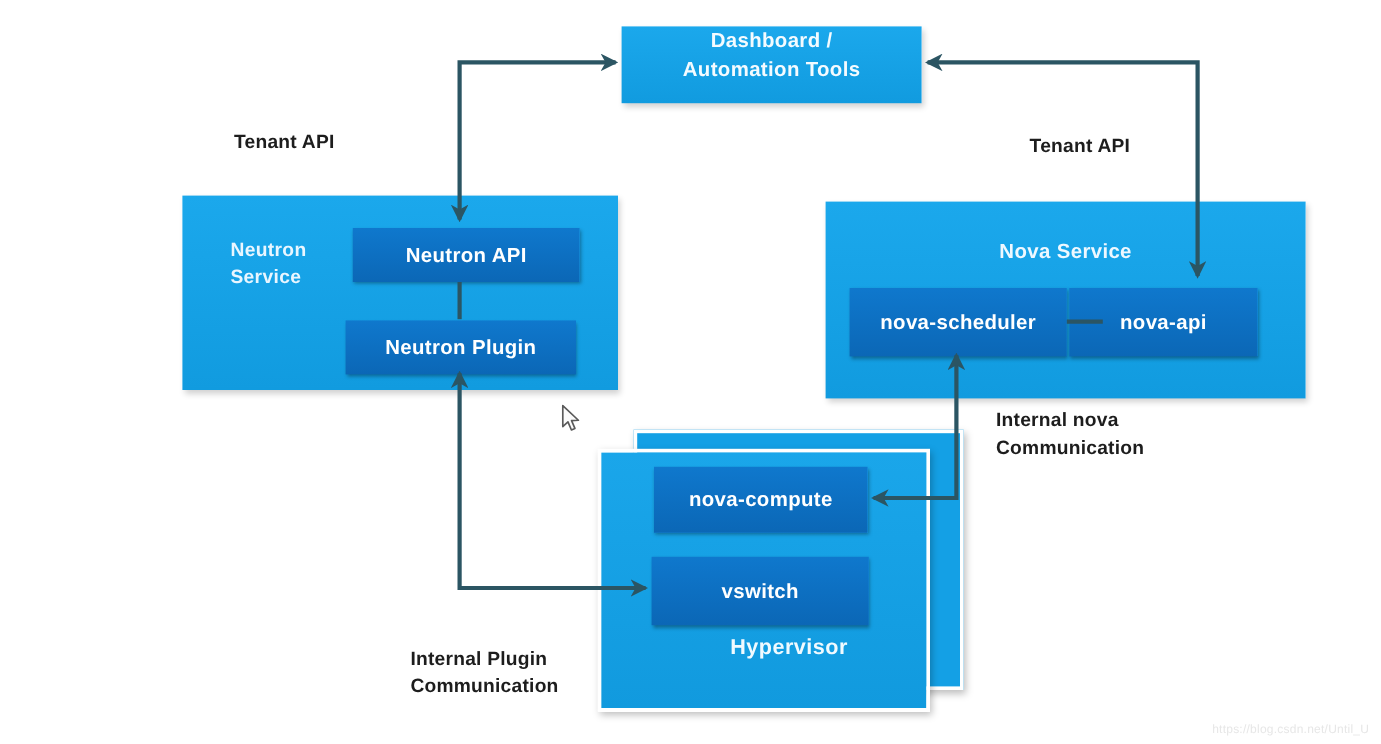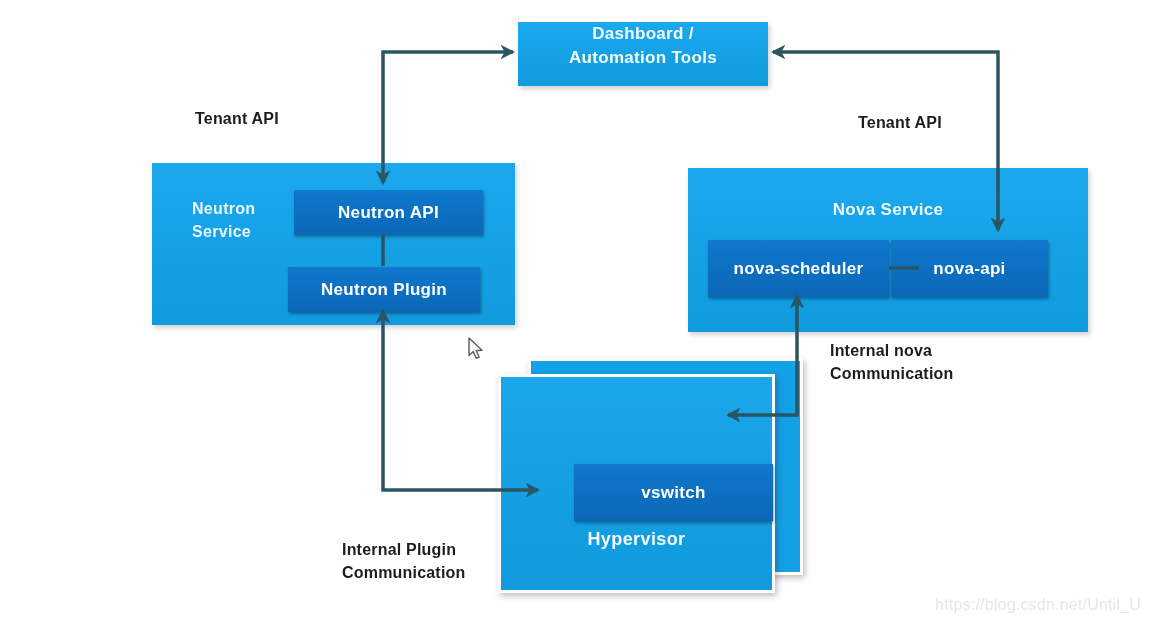--- a/index.html
+++ b/index.html
@@ -37,38 +37,38 @@
   .hyp-back{
     left:528px;top:358px;width:275px;height:217px;
     background:#14a0e5;border:3px solid #ffffff;box-shadow:2px 3px 6px rgba(0,0,0,.25);
   }
   .hyp-front{
     left:498px;top:374px;width:277px;height:219px;
     background:linear-gradient(180deg,#1aa6ea 0%,#119ade 100%);
     border:3px solid #ffffff;box-shadow:2px 3px 6px rgba(0,0,0,.25);
   }
   .compute{left:44px;top:12px;width:178px;height:55px;}
-  .vswitch{left:42px;top:87px;width:199px;height:57px;margin-left:31px;}
+  .vswitch{left:42px;top:87px;width:181px;height:57px;}
   .hyp-label{
     position:absolute;left:0;top:152px;width:100%;text-align:center;
-    color:#f0faff;font-size:18px;font-weight:600;letter-spacing:.4px;
+    color:#f0faff;font-size:18px;font-weight:600;letter-spacing:.4px;padding-left:21px;
   }
   .label{
     position:absolute;color:#1d1d1d;font-size:16px;font-weight:600;
     line-height:1.45;letter-spacing:.2px;
   }
   .tenant-left{left:195px;top:107px;}
   .tenant-right{left:858px;top:111px;}
   .internal-nova{left:830px;top:339px;}
   .internal-plugin{left:342px;top:538px;}
   .connectors{position:absolute;left:0;top:0;pointer-events:none;}
   .cursor{position:absolute;left:462px;top:334px;pointer-events:none;}
   .watermark{
     position:absolute;right:10px;bottom:6px;color:#e7e7e7;
-    font-size:16px;letter-spacing:.2px;
+    font-size:10px;letter-spacing:.2px;
   }
 </style>
 </head>
 <body>
 
 <div id="stage">
 
   <div class="box light dashboard">
     <span>Dashboard /</span>
     <span>Automation Tools</span>
@@ -85,20 +85,21 @@
   <div class="box dark neutron-api">Neutron API</div>
   <div class="box dark neutron-plugin">Neutron Plugin</div>
 
   <div class="box light nova"></div>
   <div class="nova-title">Nova Service</div>
   <div class="box dark nova-scheduler">nova-scheduler</div>
   <div class="box dark nova-api">nova-api</div>
 
   <div class="box hyp-back"></div>
   <div class="box hyp-front">
+    <div class="box dark compute">nova-compute</div>
     <div class="box dark vswitch">vswitch</div>
     <div class="hyp-label">Hypervisor</div>
   </div>
 
   <div class="label internal-nova">
     <div>Internal nova</div>
     <div>Communication</div>
   </div>
   <div class="label internal-plugin">
     <div>Internal Plugin</div>

